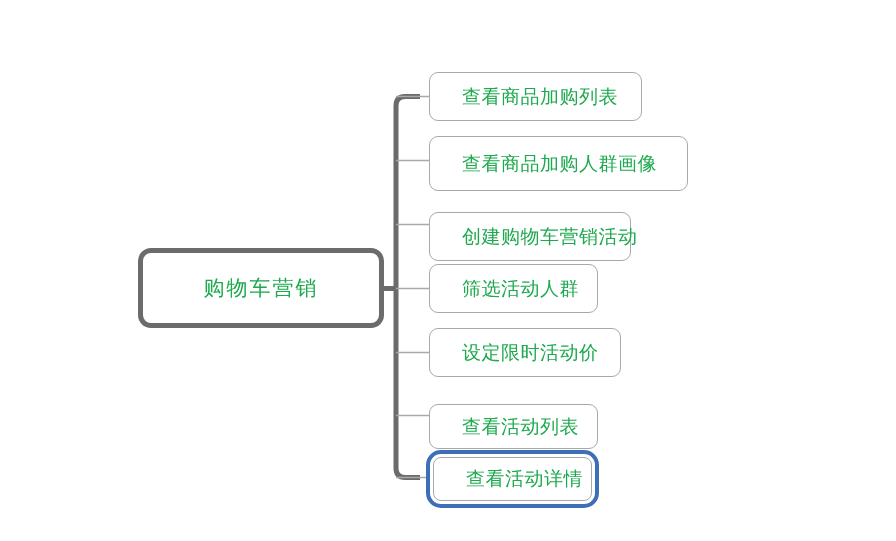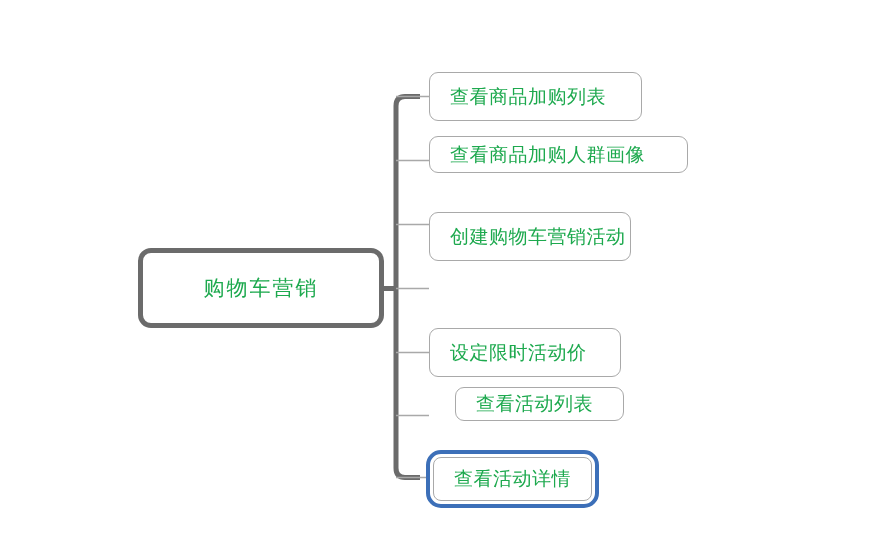--- a/index.html
+++ b/index.html
@@ -53,37 +53,37 @@
     justify-content: center;
   }
   #root-node .node-label {
     font-size: 21px;
     letter-spacing: 2px;
   }
   
   .child-node {
     border: 1.3px solid #a9a9a9;
     border-radius: 9px;
-    padding-left: 20px;
+    padding-left: 32px;
   }
   .child-node .node-label {
     font-size: 19px;
   }
   .child-node.selected {
     border: 1.3px solid #a9a9a9;
     outline: 4px solid #3c6fb8;
     outline-offset: 3px;
     border-radius: 8px;
   }
   #child-0 { left: 429px; top: 72px;  width: 213px; height: 49px; }
-  #child-1 { left: 429px; top: 136px; width: 259px; height: 37px; }
+  #child-1 { left: 429px; top: 136px; width: 259px; height: 55px; }
   #child-2 { left: 429px; top: 212px; width: 202px; height: 49px; }
   #child-3 { left: 429px; top: 264px; width: 169px; height: 49px; }
   #child-4 { left: 429px; top: 328px; width: 192px; height: 49px; }
-  #child-5 { left: 429px; top: 387px; width: 169px; height: 34px; margin-left: 26px; }
+  #child-5 { left: 429px; top: 404px; width: 169px; height: 45px; }
   #child-6 { left: 433px; top: 457px; width: 159px; height: 44px; }
 </style>
 </head>
 <body>
 
 <div id="mindmap-canvas">
 
   <svg class="connector-layer" width="896" height="541" viewBox="0 0 896 541" xmlns="http://www.w3.org/2000/svg">
 
     <path d="M 384 288.5 L 396 288.5" stroke="#6b6b6b" stroke-width="5" fill="none" stroke-linecap="butt"></path>
@@ -108,20 +108,23 @@
   </div>
 
   <div class="node child-node" id="child-1">
     <span class="node-label">查看商品加购人群画像</span>
   </div>
 
   <div class="node child-node" id="child-2">
     <span class="node-label">创建购物车营销活动</span>
   </div>
 
+  <div class="node child-node" id="child-3">
+    <span class="node-label">筛选活动人群</span>
+  </div>
 
   <div class="node child-node" id="child-4">
     <span class="node-label">设定限时活动价</span>
   </div>
 
   <div class="node child-node" id="child-5">
     <span class="node-label">查看活动列表</span>
   </div>
 
   <div class="node child-node selected" id="child-6">

